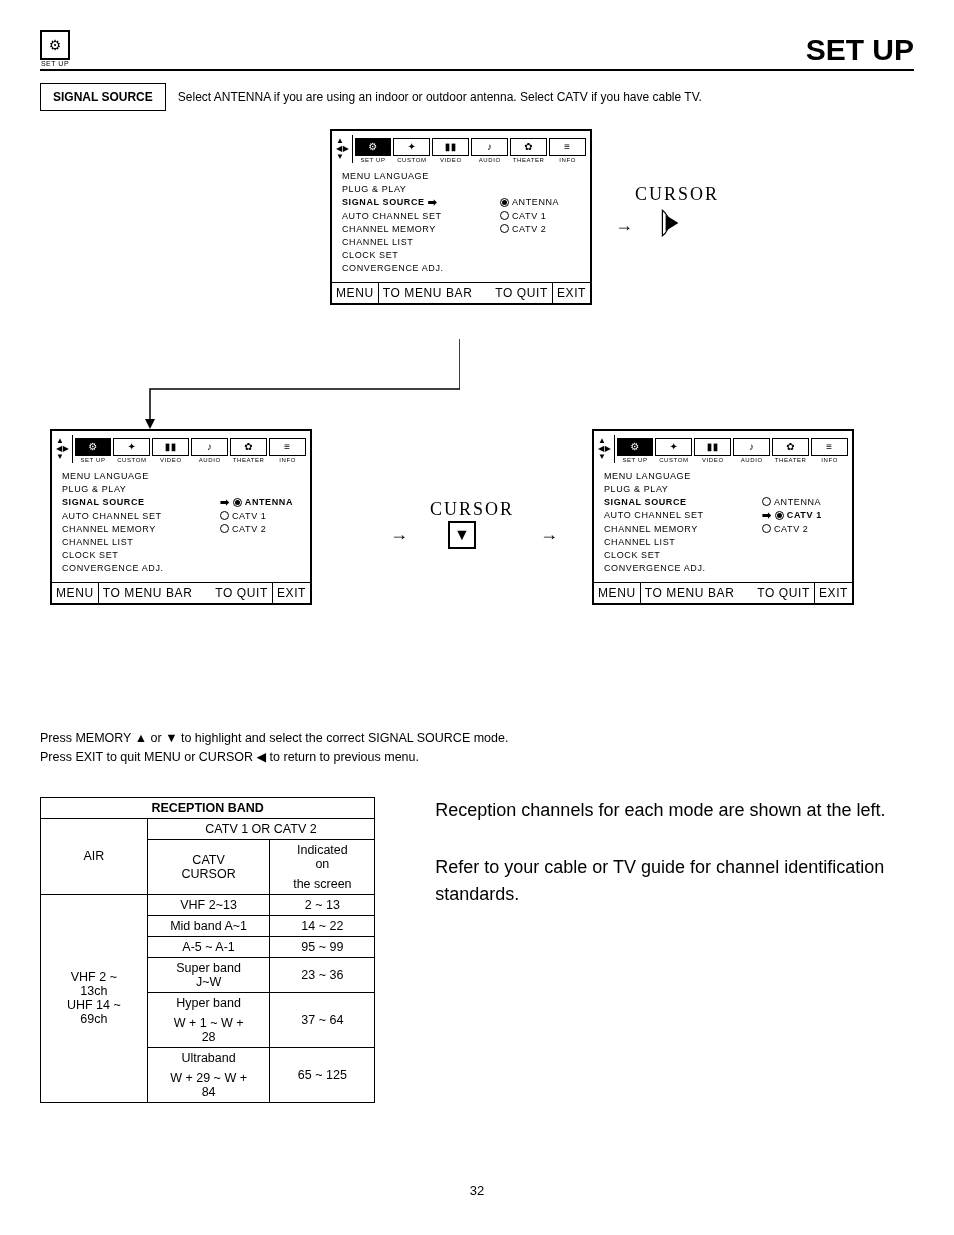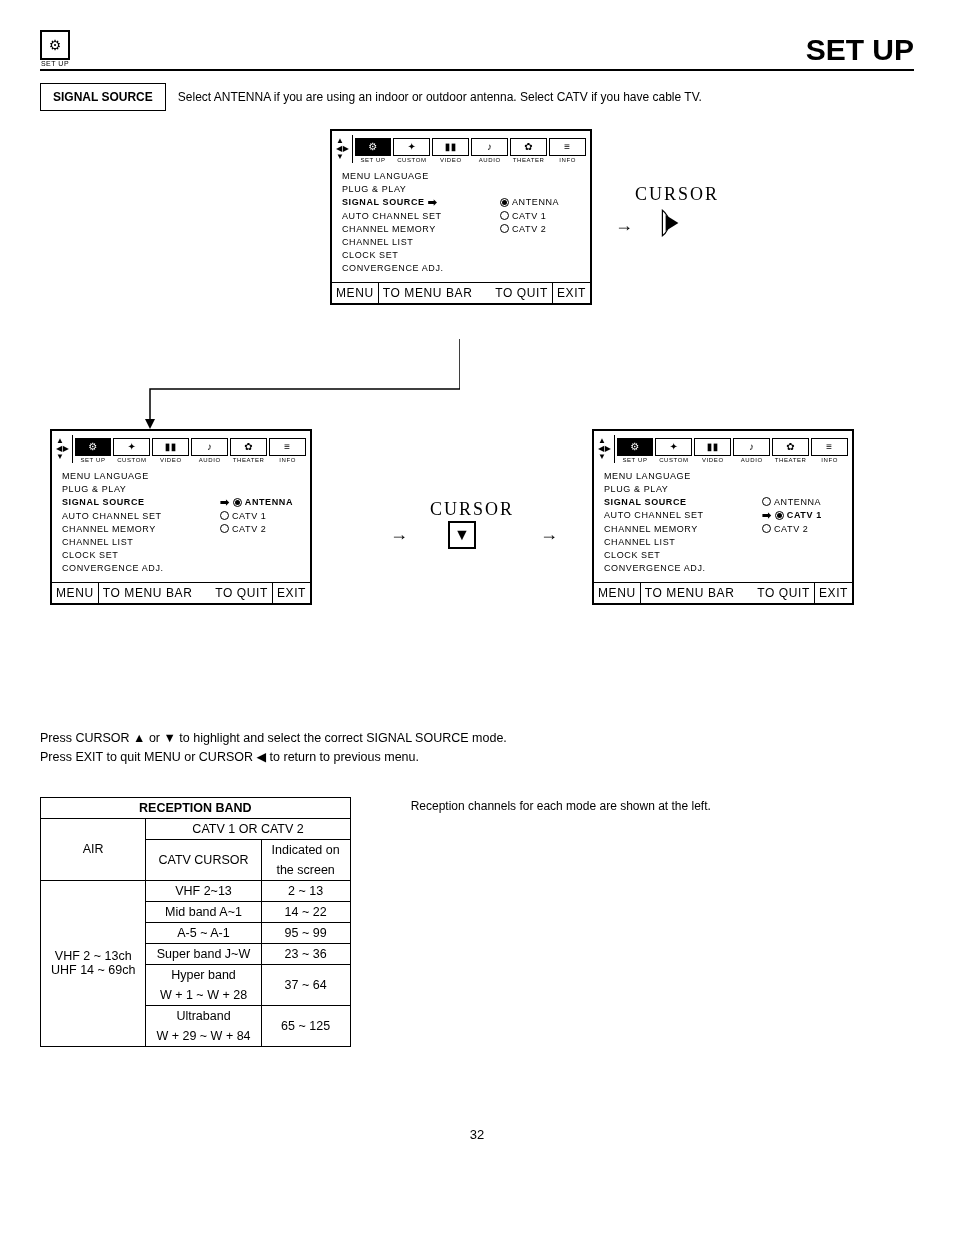--- a/index.html
+++ b/index.html
@@ -102,28 +102,28 @@
   .cursor-arrow-ind svg { width: 100%; height: 100%; }
   .flow-arrow { position: absolute; font-size: 18px; }
   .instructions { margin: 20px 0 30px 0; font-size: 12.5px; line-height: 1.5; }
   .bottom-row { display: flex; gap: 26px; align-items: flex-start; }
   .rtable {
     border-collapse: collapse;
     font-size: 12.5px;
   }
   .rtable td, .rtable th {
     border: 1px solid #000;
-    padding: 3px 10px;
+    padding: 3px 21px;
     text-align: center;
     vertical-align: middle;
   }
   .rtable th { font-weight: bold; }
   .rtable .noborder-b { border-bottom: none; }
   .rtable .noborder-t { border-top: none; }
-  .right-text { font-size: 12px; line-height: 1.5; margin-left: 34px; }
+  .right-text { font-size: 18px; line-height: 1.5; margin-left: 34px; }
   .right-text p { margin: 0 0 30px 0; }
   .page-num { text-align: center; margin-top: 80px; font-size: 13px; }
   svg.connector { position:absolute; pointer-events:none; }
 </style>
 </head>
 <body>
 
 <div class="header-row">
   <div class="header-icon-block">
     <div class="header-icon-box">⚙</div>
@@ -346,21 +346,21 @@
       <div class="sep">TO MENU BAR</div>
       <div style="flex:1">
           <span style="float:right">TO QUIT</span>
         </div>
       <div class="sep">EXIT</div>
     </div>
   </div>
 </div>
 
 <div class="instructions">
-  <div>Press CURSOR ▲ or ▼ to highlight and select the correct SIGNAL SOURCE mode.</div>
+  <div>Press MEMORY ▲ or ▼ to highlight and select the correct SIGNAL SOURCE mode.</div>
   <div>Press EXIT to quit MENU or CURSOR ◀ to return to previous menu.</div>
 </div>
 
 <div class="bottom-row">
   <table class="rtable">
     <tbody>
         <tr>
           <th colspan="3">RECEPTION BAND</th>
         </tr>
     <tr>
@@ -405,16 +405,17 @@
           <td class="noborder-b">Ultraband</td>
           <td rowspan="2">65 ~ 125</td>
         </tr>
     <tr>
           <td class="noborder-t">W + 29 ~ W + 84</td>
         </tr>
   </tbody>
     </table>
   <div class="right-text">
     <p>Reception channels for each mode are shown at the left.</p>
+    <p>Refer to your cable or TV guide for channel identification standards.</p>
   </div>
 </div>
 
 <div class="page-num">32</div>
 
 </body></html>

